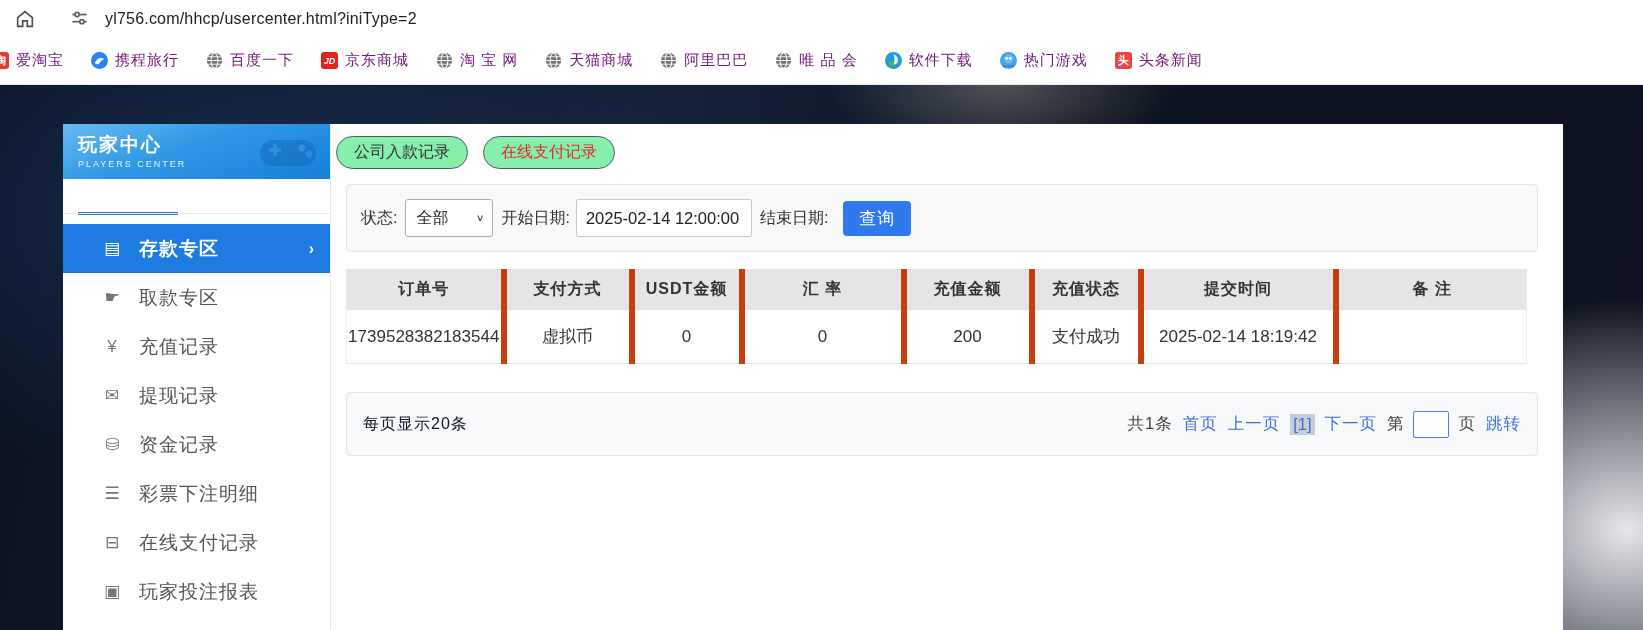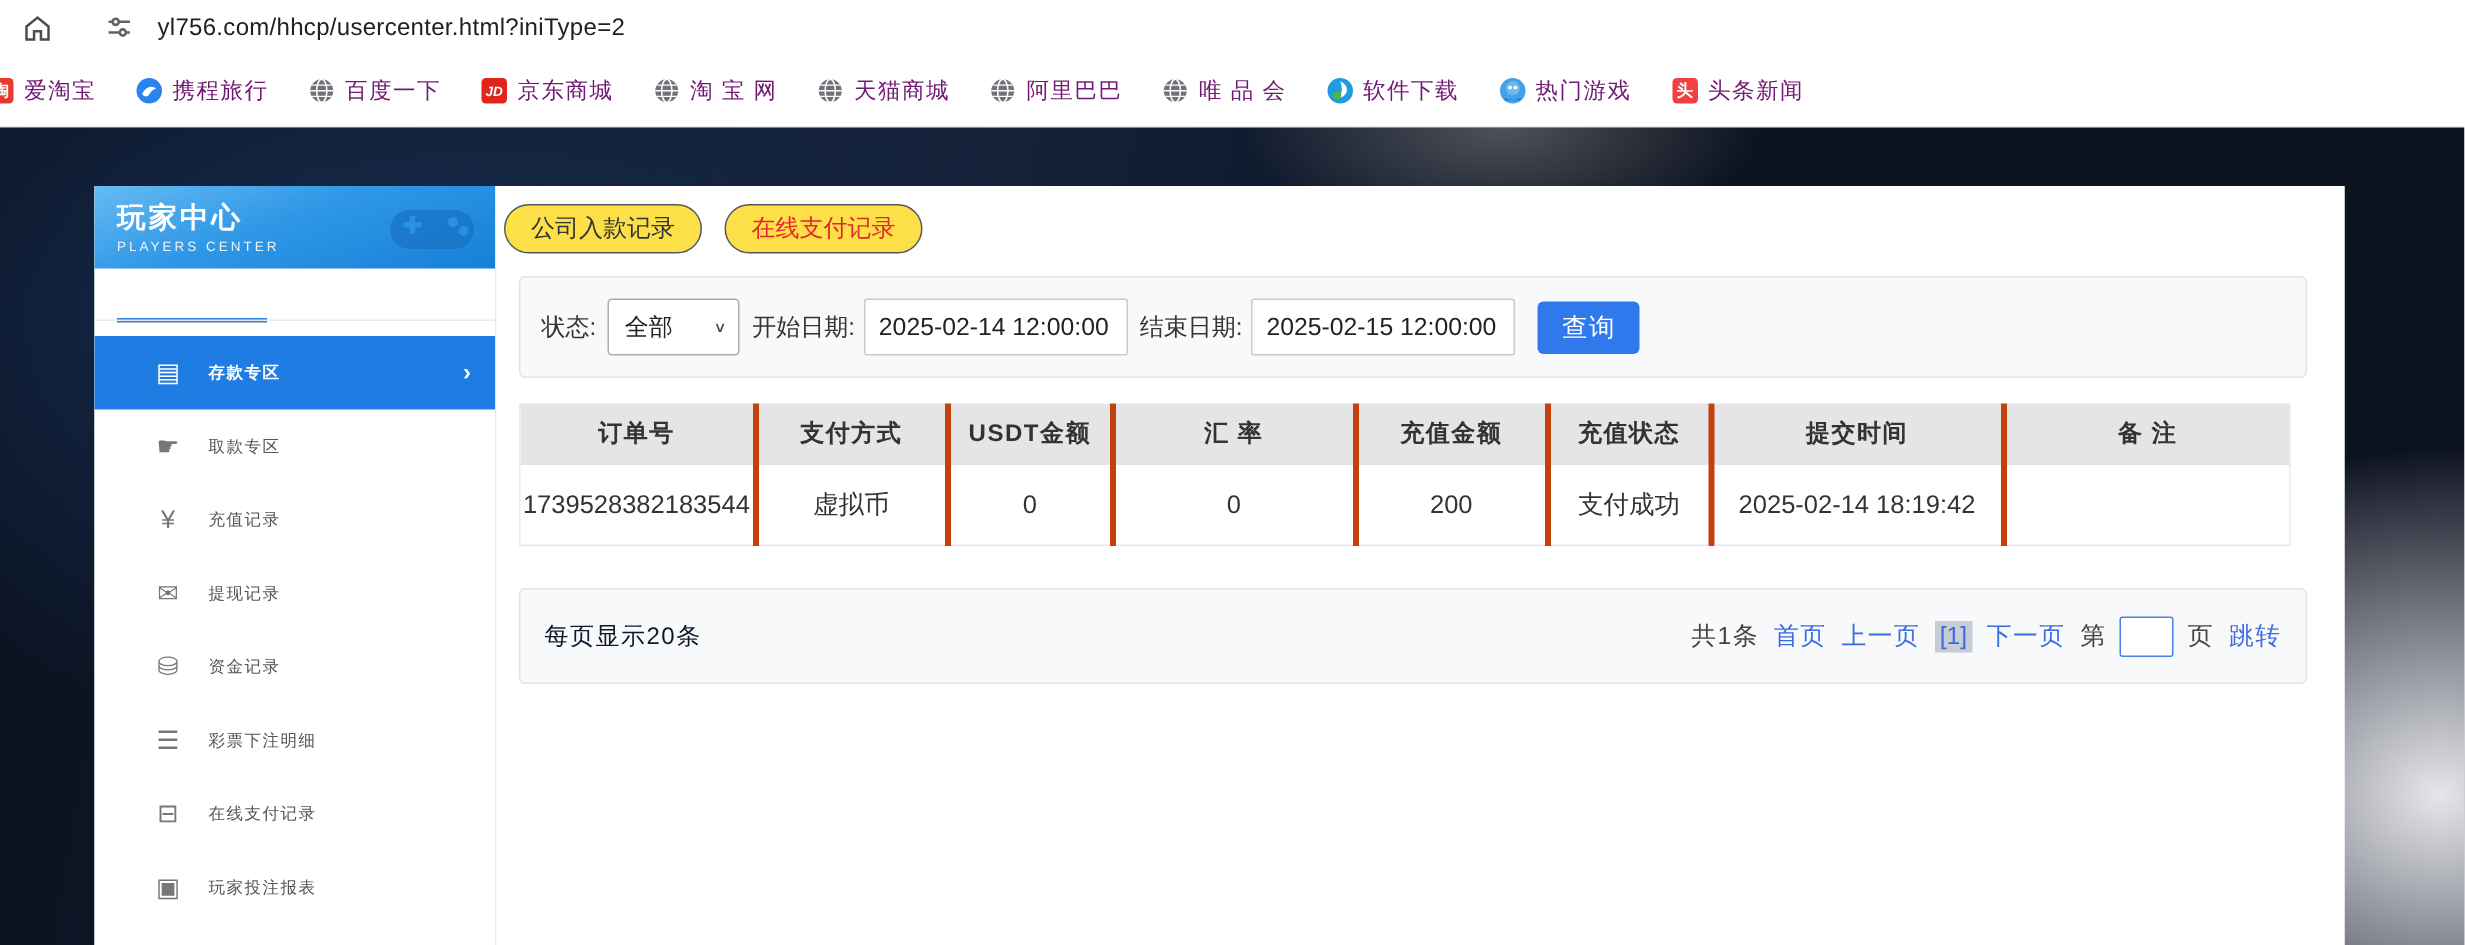--- a/index.html
+++ b/index.html
@@ -41,33 +41,33 @@
   .sb-sub { color:#eaf5fe; font-size:9px; letter-spacing:2px; margin-top:1px; }
   .gamepad { position:absolute; right:10px; top:6px; width:64px; height:44px; opacity:.5; }
   .sb-section { padding:20px 0 0 15px; }
   .sb-section-label { font-size:17px; color:#9aa1a9; letter-spacing:1px; }
   .sb-underline { margin-top:13px; height:3px; width:100px; background:#2e7fd8; }
   .sb-section-border { border-bottom:1px solid #e9eaec; margin-top:-2px; }
   .sb-menu { margin-top:10px; }
   .sb-item { position:relative; height:49px; display:flex; align-items:center;
     padding-left:37px; cursor:pointer; color:#555; }
   .sb-item .mi { width:24px; font-size:17px; color:#777; text-align:center; margin-right:15px; }
-  .sb-item .ml { font-size:11px; letter-spacing:1px; }
+  .sb-item .ml { font-size:19px; letter-spacing:1px; }
   .sb-item.active { background:#1e7ce2; color:#fff; }
   .sb-item.active .mi { color:#fff; }
   .sb-item.active .ml { font-weight:bold; }
   .sb-item .chev { display:none; position:absolute; right:16px; font-size:16px; font-weight:bold; color:#fff; }
   .sb-item.active .chev { display:block; }
 
   
   .main { flex:1; padding:12px 0 40px 0; background:#fff; }
   .tabs { margin-left:5px; display:flex; }
   .pill { display:inline-flex; align-items:center; height:33px; padding:0 17px;
     border:1px solid #55595e; border-radius:17px; font-size:16px; color:#333;
-    background:#fde047; cursor:pointer; }
+    background:#86efac; cursor:pointer; }
   .pill + .pill { margin-left:15px; }
   .pill.red { color:#e02a2a; }
 
   .box { margin:0 25px 0 15px; border:1px solid #e2e4e8; background:#f8f9fb; border-radius:4px; }
   .filter-box { margin-top:15px; height:68px; display:flex; align-items:center; padding:0 14px; }
   .f-label { font-size:16px; color:#333; }
   .sel { width:88px; height:38px; margin-left:8px; background:#fff; border:1px solid #a9abaf;
     border-radius:3px; display:flex; align-items:center; justify-content:space-between;
     padding:0 8px 0 10px; font-size:16px; color:#222; cursor:pointer; }
   .sel .car { font-size:12px; color:#444; transform:scaleY(.8); }
@@ -77,21 +77,21 @@
     font-family:"Liberation Sans","DejaVu Sans",sans-serif; }
   .btn-search { margin-left:15px; height:35px; padding:0 16px; background:#2f79ed; color:#fff;
     border:none; border-radius:4px; font-size:17px; cursor:pointer; letter-spacing:1px;
     font-family:"Liberation Sans","DejaVu Sans",sans-serif; }
 
   table.rec { margin:17px 25px 0 15px; width:1180px; border-collapse:collapse; table-layout:fixed; }
   table.rec th { height:40px; background:#e5e5e5; font-size:16px; font-weight:bold; color:#333;
     border-top:1px solid #e3e4e8; border-bottom:1px solid #e3e4e8; letter-spacing:1px; }
   table.rec td { height:54px; background:#fff; font-size:17px; color:#333; text-align:center;
     border-bottom:1px solid #e6e7ea; }
-  table.rec th + th, table.rec td + td { border-left:4px solid #c2410c; }
+  table.rec th + th, table.rec td + td { border-left:6px solid #c2410c; }
   table.rec th:first-child, table.rec td:first-child { border-left:1px solid #ecedf0; }
   table.rec th:last-child, table.rec td:last-child { border-right:1px solid #ecedf0; }
 
   .pagebar { margin-top:28px; height:64px; display:flex; align-items:center;
     justify-content:space-between; padding:0 16px; }
   .pg-size { font-size:16px; color:#0f172a; letter-spacing:1px; }
   .pg-right { display:flex; align-items:center; font-size:16.5px; color:#444; }
   .pg-right > * { margin-left:10px; }
   .pg-link { color:#3d6be0; cursor:pointer; text-decoration:none; letter-spacing:1px; }
   .pg-cur { color:#3d6be0; background:#c8ccd4; padding:1px 3px; cursor:default; }
@@ -283,21 +283,20 @@
 
       <div class="box filter-box">
         <span class="f-label">状态:</span>
         <div class="sel">
           <span>全部</span>
           <span class="car">∨</span>
         </div>
         <span class="f-label ml2">开始日期:</span>
         <input class="t-input" type="text" value="2025-02-14 12:00:00" style="">
         <span class="f-label ml2">结束日期:</span>
-        <input class="t-input" type="text" value="2025-02-15 12:00:00" style="">
         <button class="btn-search">查询</button>
       </div>
 
       <table class="rec">
         <colgroup>
             <col style="width: 157px;">
             <col style="width: 128px;">
             <col style="width: 110px;">
             <col style="width: 162px;">
             <col style="width: 128px;">

